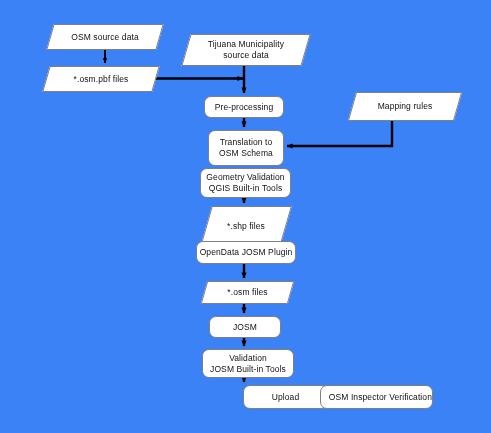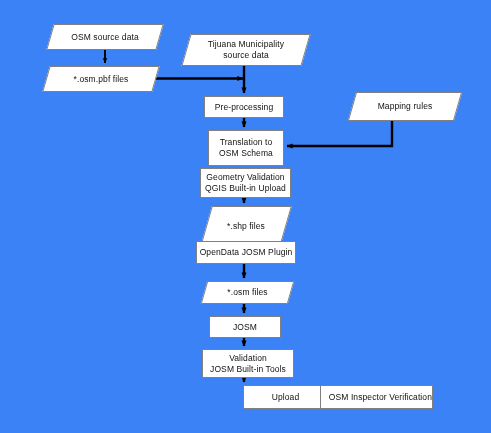--- a/index.html
+++ b/index.html
@@ -21,20 +21,21 @@
     display: flex;
     align-items: center;
     justify-content: center;
     text-align: center;
     color: #111111;
     font-size: 8.5px;
     line-height: 11px;
     letter-spacing: 0.1px;
     background: #ffffff;
     white-space: pre-line;
+    border-radius: 7px;
   }
   .process {
     border: 1px solid #808080;
   }
   .data-shape {
     position: absolute;
     box-sizing: border-box;
   }
   .data-shape .skew {
     position: absolute;
@@ -134,21 +135,21 @@
     <div class="label">Mapping rules</div>
   </div>
 
   <div class="node process" style="left:208px; top:130px; width:76px; height:36px;">
     <span>Translation to
 OSM Schema</span>
   </div>
 
   <div class="node process" style="left:200px; top:168px; width:91px; height:30px;">
     <span>Geometry Validation
-QGIS Built-in Upload</span>
+QGIS Built-in Tools</span>
   </div>
 
   <div class="data-shape" style="left:206px; top:206px; width:80px; height:41px;">
     <div class="skew"></div>
     <div class="label">*.shp files</div>
   </div>
 
   <div class="node process" style="left:196px; top:241px; width:100px; height:23px;">
     <span>OpenData JOSM Plugin</span>
   </div>

